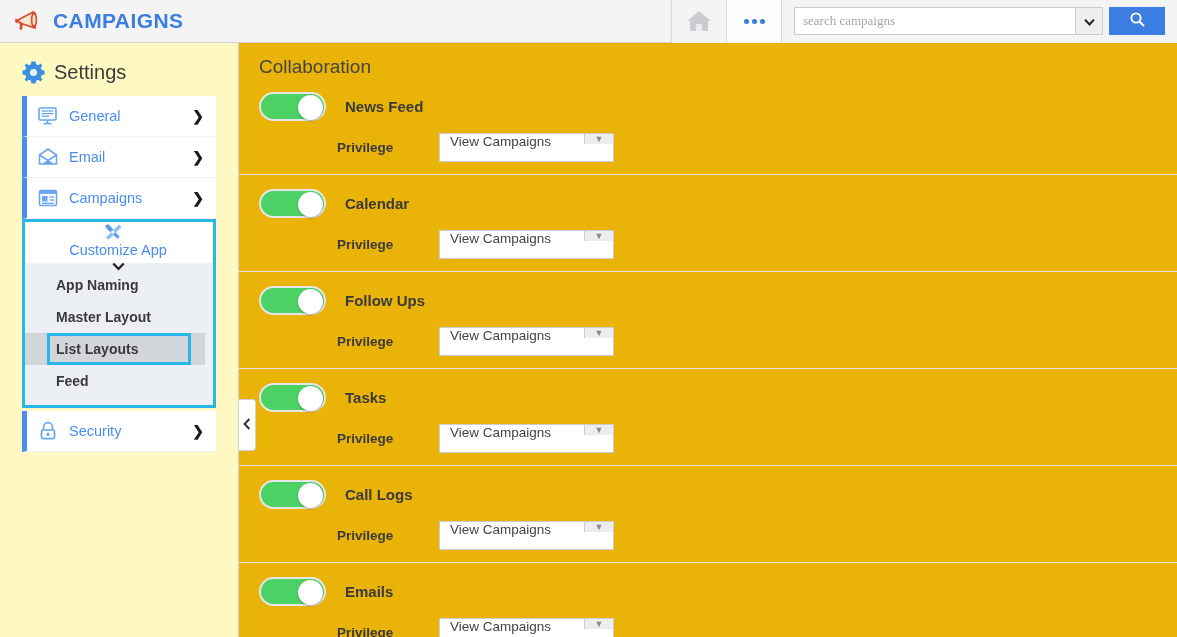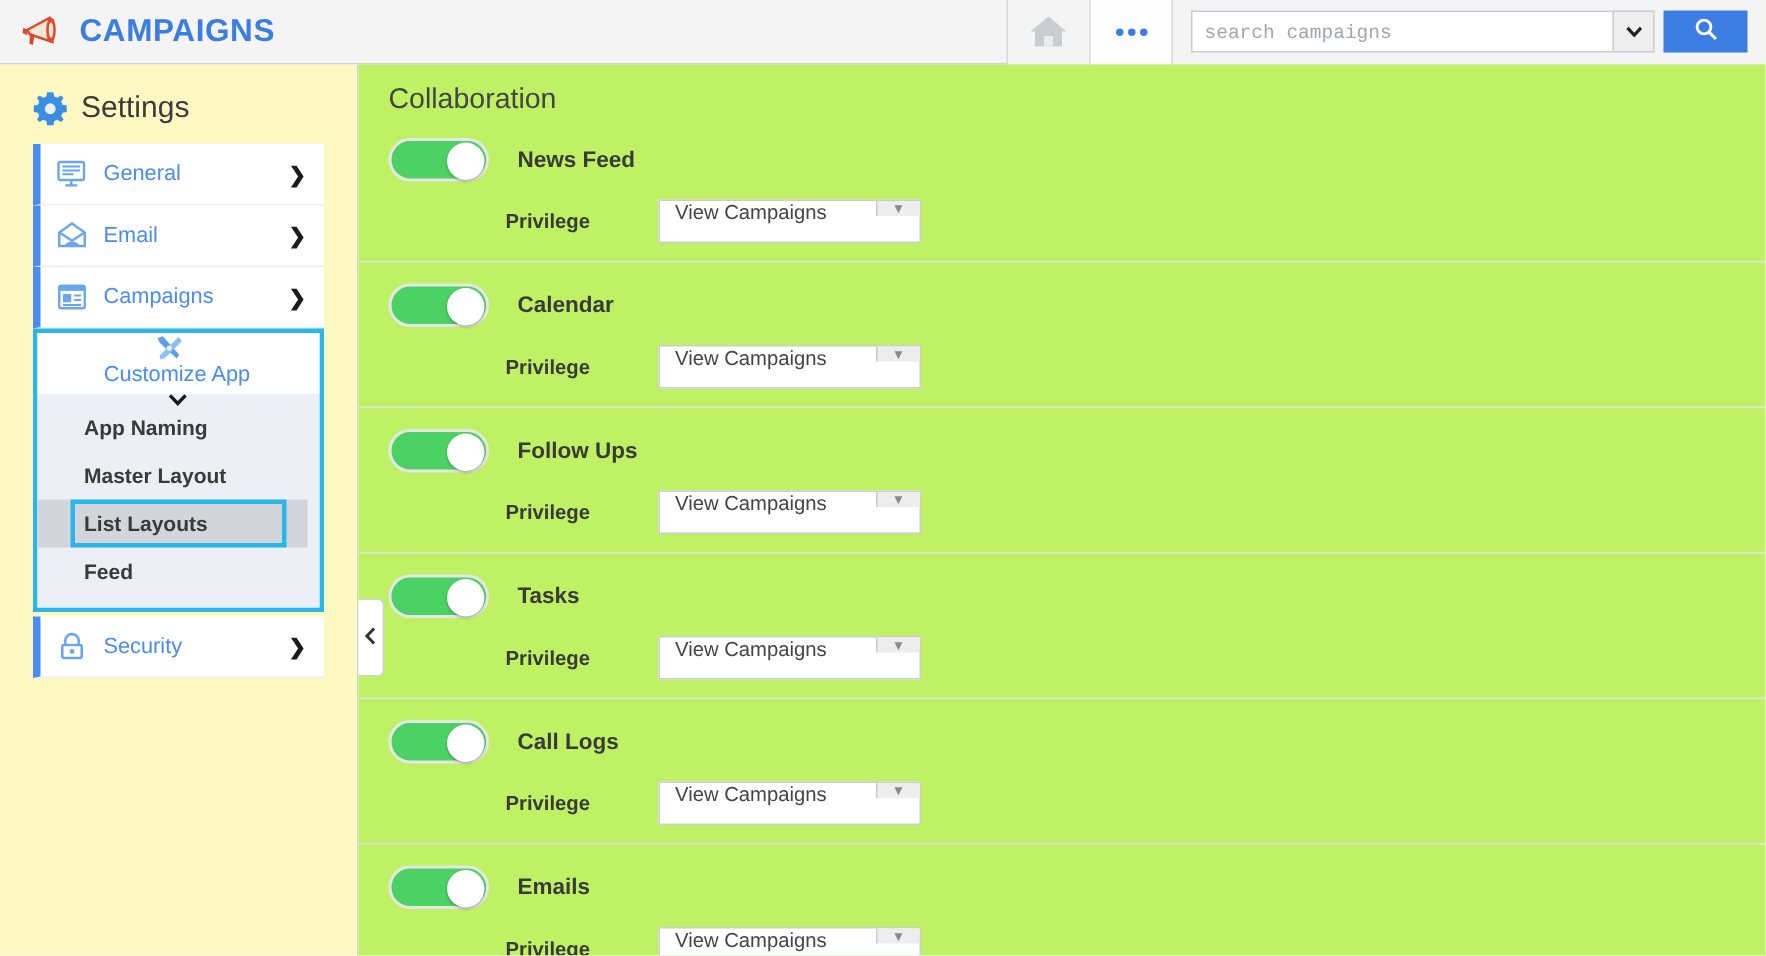--- a/index.html
+++ b/index.html
@@ -46,21 +46,21 @@
     height: 43px; padding: 0 12px 0 12px;
     border-left: 1px solid #d7dade;
     background: #f4f4f4;
   }
   .search-group { display: flex; align-items: stretch; height: 28px; }
   .search-input {
     width: 281px; height: 28px;
     border: 1px solid #c9ccd1; border-right: none;
     background: #fff; font-size: 13px;
     color: #444; padding: 0 8px;
-    font-family: Liberation Mono, monospace;
+    font-family: Liberation Serif, serif;
     outline: none;
   }
   .search-input::placeholder { color: #a3a6aa; }
   .search-caret {
     width: 28px; height: 28px;
     border: 1px solid #c9ccd1;
     background: #eeeeee;
     display: flex; align-items: center; justify-content: center;
     cursor: pointer;
   }
@@ -138,21 +138,21 @@
     background: #ffffff;
     border: 1px solid #cfd3d8; border-left: none;
     border-radius: 0 4px 4px 0;
     display: flex; align-items: center; justify-content: center;
     cursor: pointer; z-index: 5;
     font-size: 12px; color: #555;
   }
 
   
   .main {
-    flex: 1; height: 594px; background: #bef264;
+    flex: 1; height: 594px; background: #eab308;
     overflow: hidden; position: relative;
   }
   .section-title {
     font-size: 19px; color: #444; font-weight: normal;
     padding: 13px 0 0 20px;
   }
 
   .feature-row {
     padding: 14px 0 12px 20px;
     border-bottom: 1px solid #e2e2e2;

